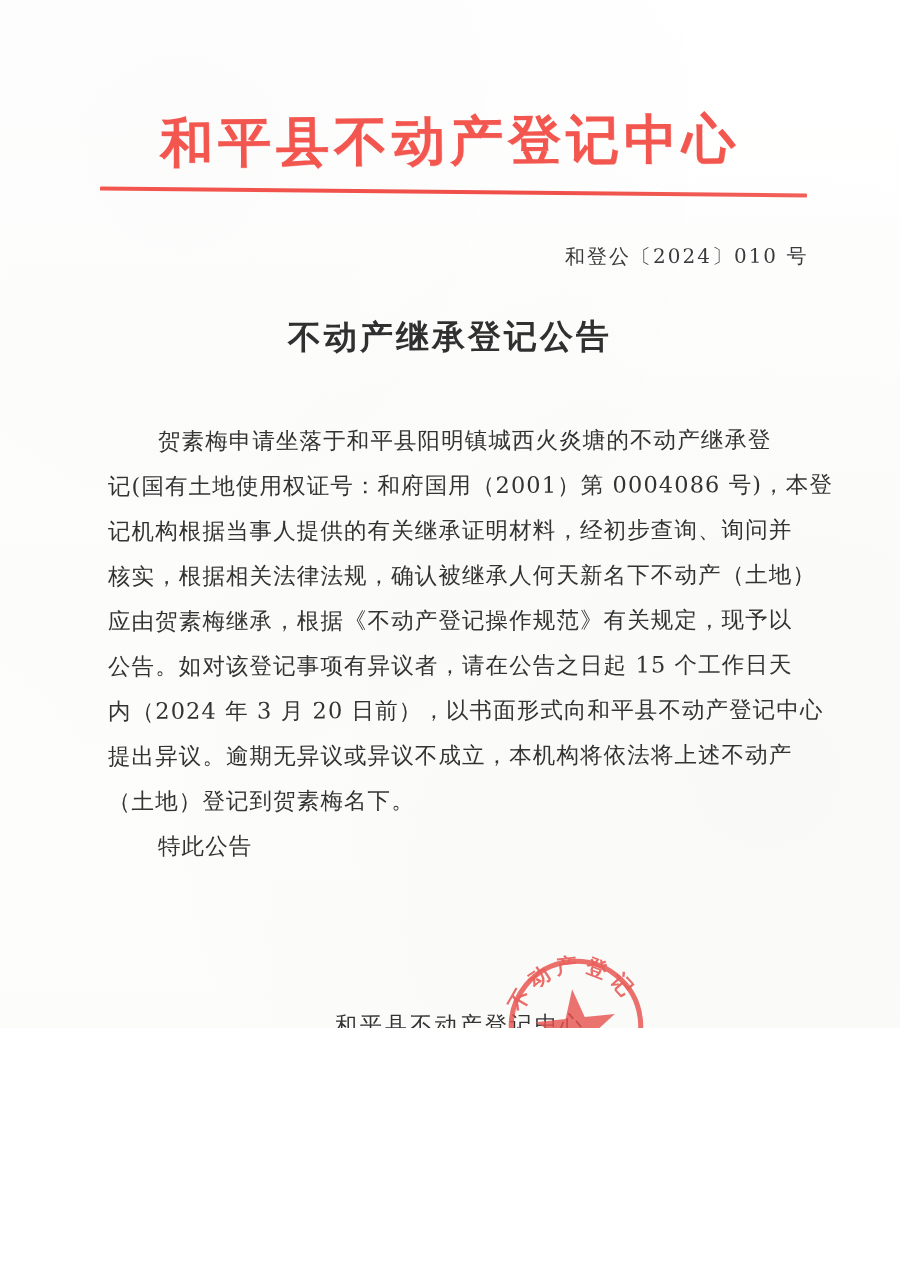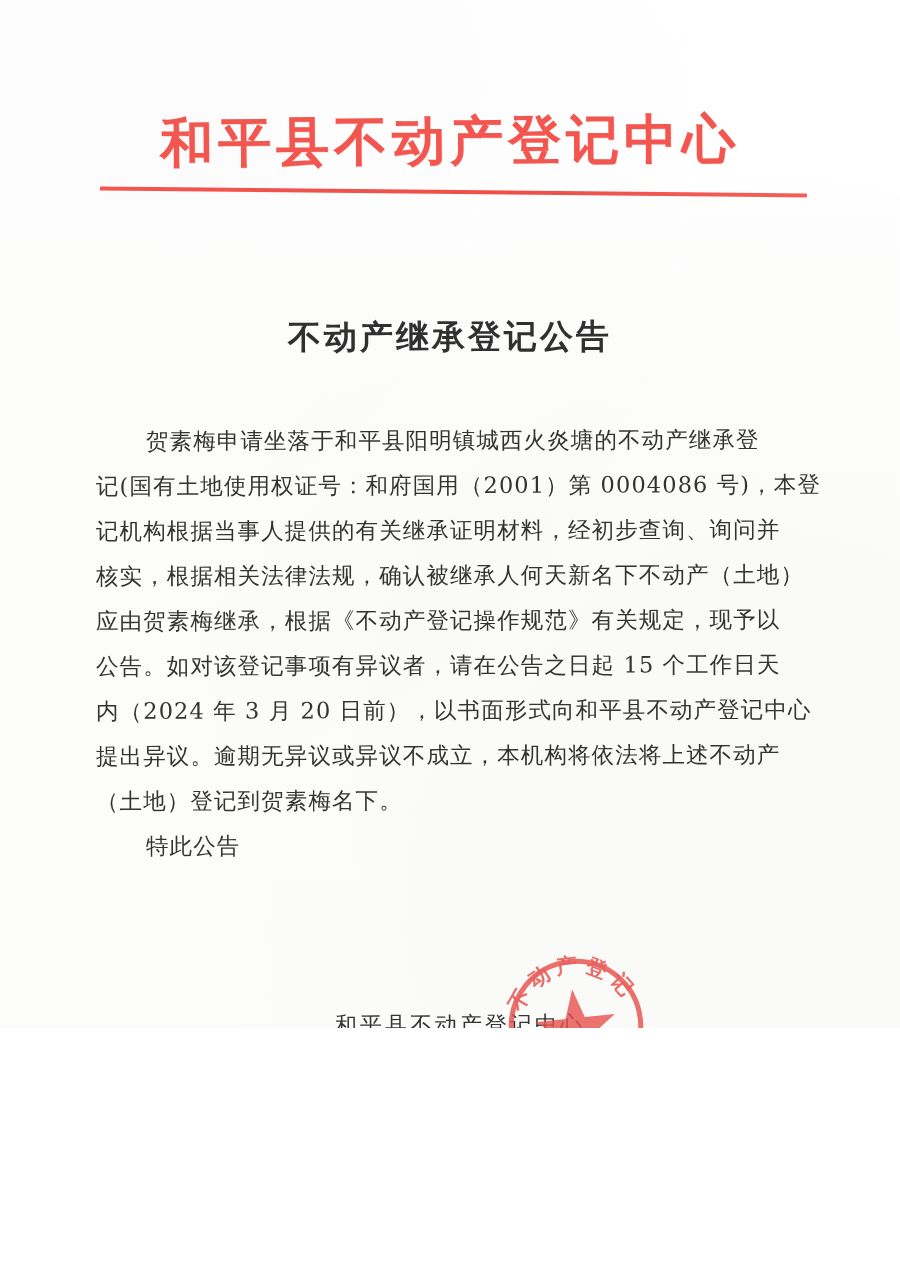--- a/index.html
+++ b/index.html
@@ -80,21 +80,21 @@
     font-size: 33px;
     font-weight: 600;
     letter-spacing: 3px;
     color: #303030;
     transform: rotate(-0.2deg);
   }
 
   
   .body-block {
     position: absolute;
-    left: 96px;
+    left: 108px;
     top: 418px;
     width: 716px;
   }
   .body-line {
     font-size: 22.5px;
     line-height: 45px;
     height: 45px;
     letter-spacing: 1.1px;
     color: #333333;
     white-space: nowrap;
@@ -143,20 +143,21 @@
 <body>
 
 <div class="page">
   <div class="scan-tint"></div>
 
   <div class="masthead">
     <div class="masthead-title">和平县不动产登记中心</div>
     <div class="masthead-rule"></div>
   </div>
 
+  <div class="doc-number">和登公〔2024〕010 号</div>
 
   <div class="doc-title">不动产继承登记公告</div>
 
   <div class="body-block">
     <div class="body-line indent">贺素梅申请坐落于和平县阳明镇城西火炎塘的不动产继承登</div>
     <div class="body-line">记(国有土地使用权证号：和府国用（2001）第 0004086 号)，本登</div>
     <div class="body-line">记机构根据当事人提供的有关继承证明材料，经初步查询、询问并</div>
     <div class="body-line">核实，根据相关法律法规，确认被继承人何天新名下不动产（土地）</div>
     <div class="body-line">应由贺素梅继承，根据《不动产登记操作规范》有关规定，现予以</div>
     <div class="body-line">公告。如对该登记事项有异议者，请在公告之日起 15 个工作日天</div>

